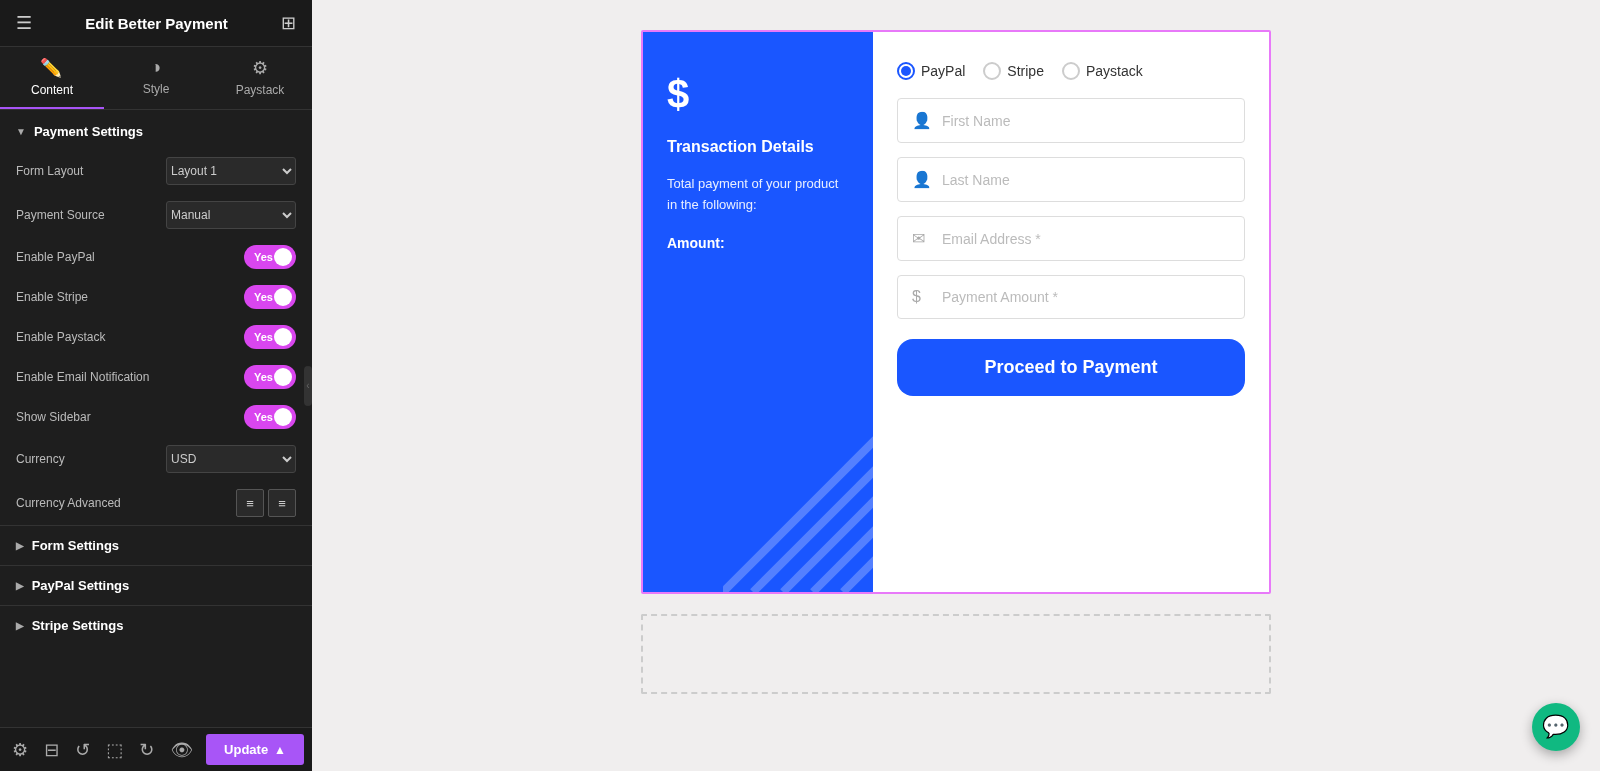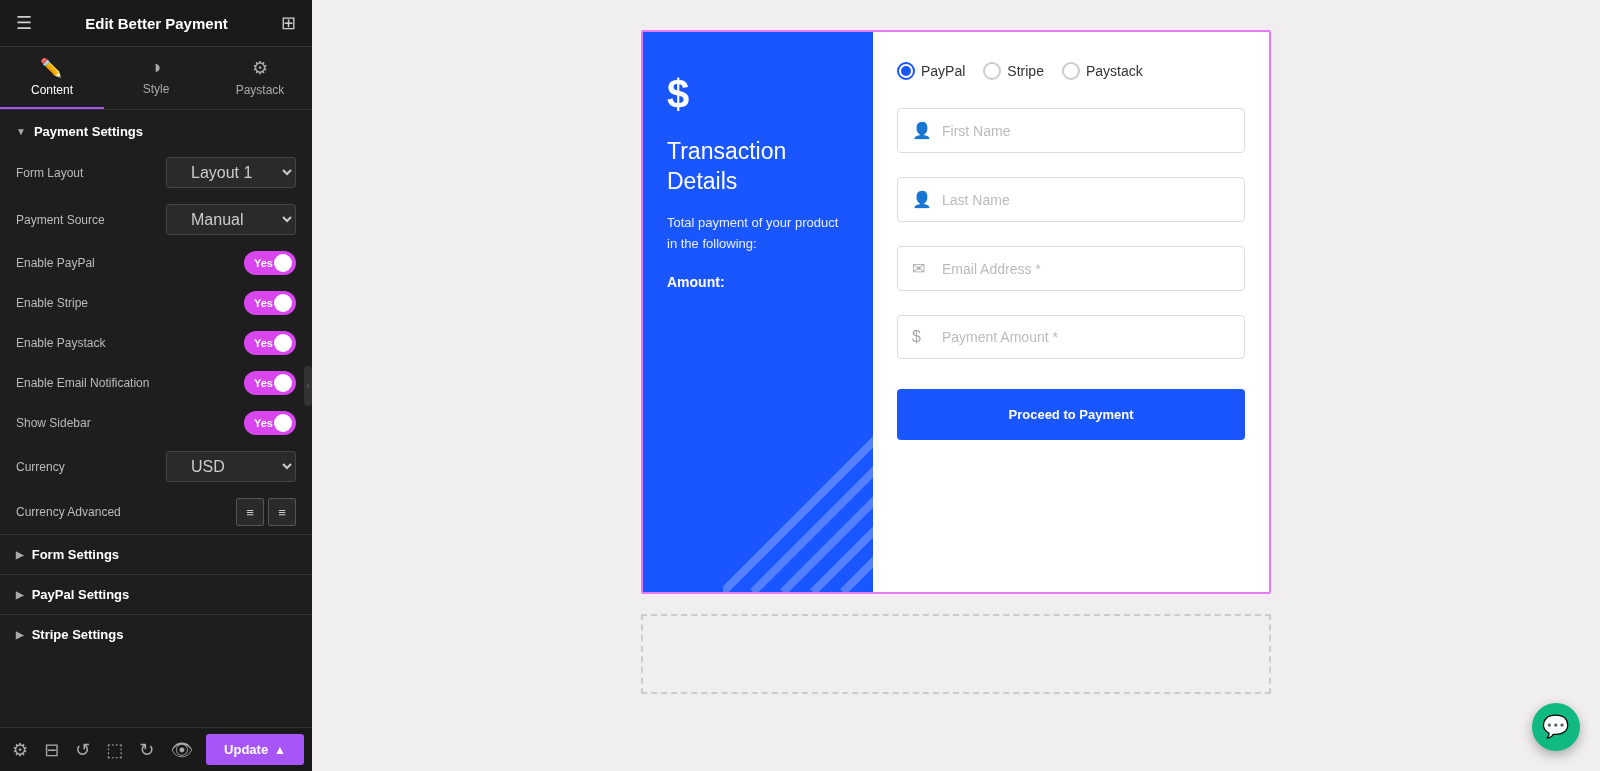--- a/index.html
+++ b/index.html
@@ -82,23 +82,23 @@
       font-size: 12px;
       color: #bbb;
     }
     .setting-label { flex: 1; }
 
     
     .setting-select {
       background: #2a2a2a;
       border: 1px solid #444;
       color: #ccc;
-      padding: 5px 20px;
+      padding: 5px 0;
       border-radius: 3px;
-      font-size: 16px;
+      font-size: 12px;
       width: 130px;
       cursor: pointer;
     }
 
     
     .toggle {
       position: relative;
       display: inline-flex;
       align-items: center;
       width: 52px;
@@ -242,22 +242,22 @@
       position: relative;
       overflow: hidden;
     }
     .widget-left-dollar {
       font-size: 40px;
       color: #fff;
       font-weight: bold;
       margin-bottom: 20px;
     }
     .widget-left-title {
-      font-size: 23px;
-      font-weight: normal;
+      font-size: 16px;
+      font-weight: bold;
       color: #fff;
       margin-bottom: 16px;
       line-height: 1.3;
     }
     .widget-left-desc {
       font-size: 13px;
       color: rgba(255,255,255,0.9);
       line-height: 1.6;
       margin-bottom: 20px;
     }
@@ -275,21 +275,21 @@
       height: 180px;
       opacity: 0.25;
     }
 
     
     .widget-right {
       flex: 1;
       padding: 30px 24px;
       display: flex;
       flex-direction: column;
-      gap: 24px;
+      gap: 14px;
     }
 
     
     .radio-group {
       display: flex;
       align-items: center;
       gap: 18px;
       margin-bottom: 4px;
     }
     .radio-option {
@@ -342,23 +342,23 @@
     .form-field-placeholder.required::after {
       content: ' *';
       color: #bbb;
     }
 
     
     .proceed-btn {
       background: #1a56ff;
       color: #fff;
       border: none;
-      border-radius: 4px;
+      border-radius: 16px;
       padding: 18px;
-      font-size: 13px;
+      font-size: 18px;
       font-weight: bold;
       cursor: pointer;
       width: 100%;
       margin-top: 6px;
     }
 
     
     .bottom-placeholder {
       width: 630px;
       height: 80px;

